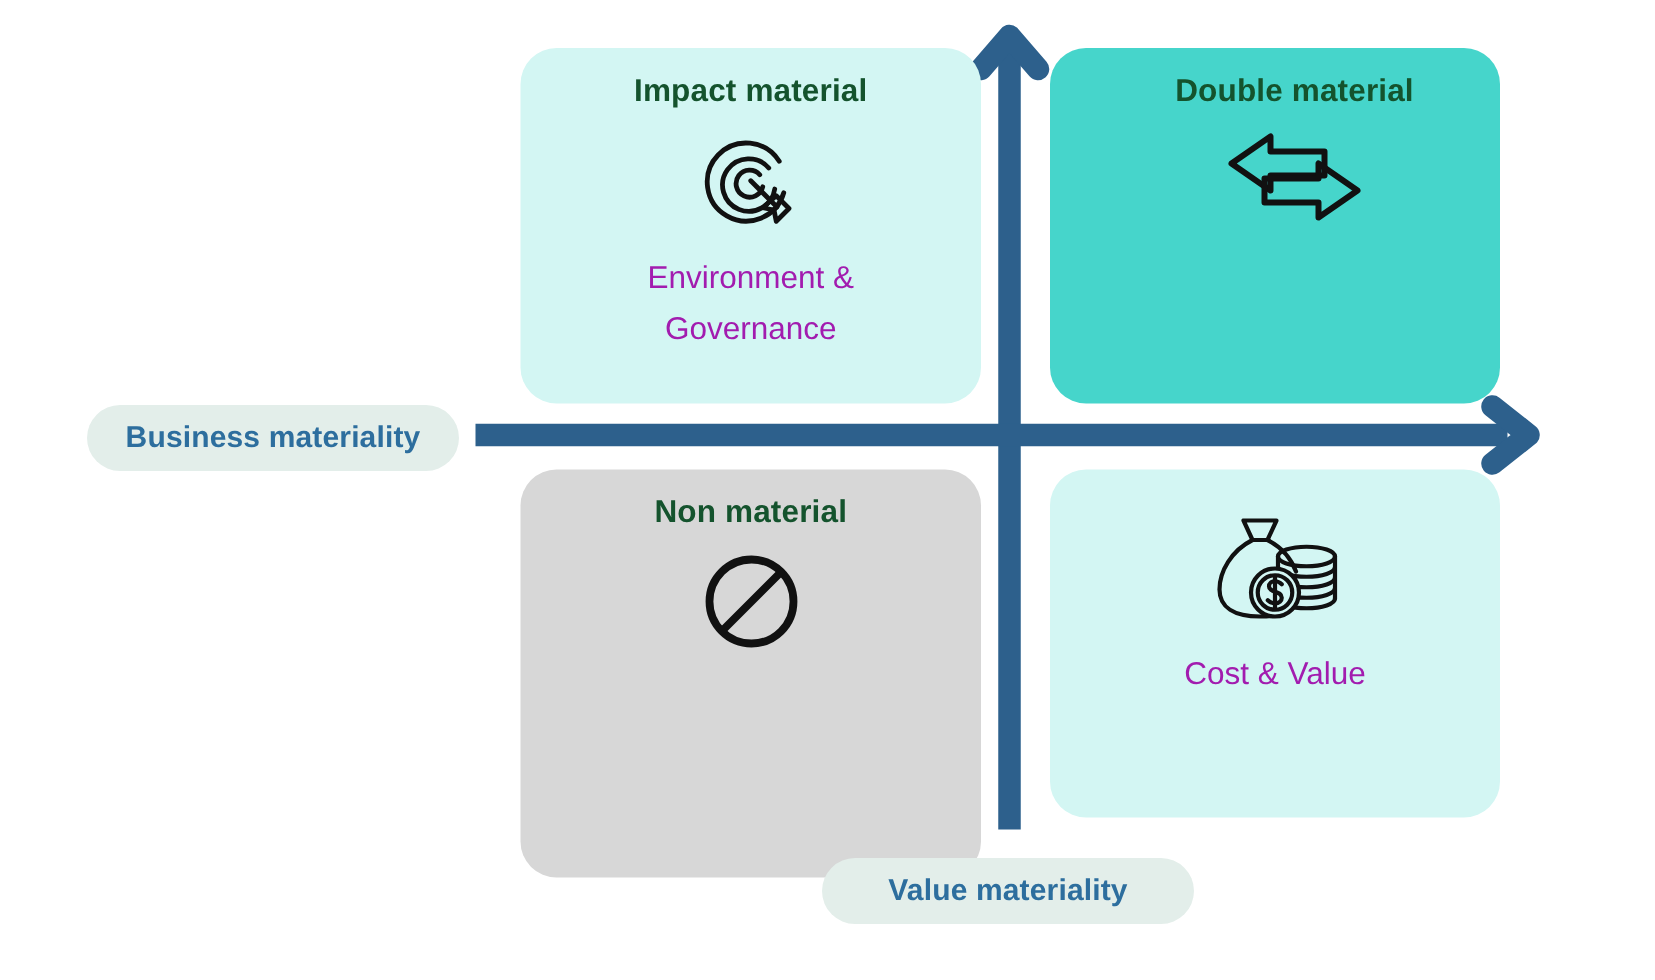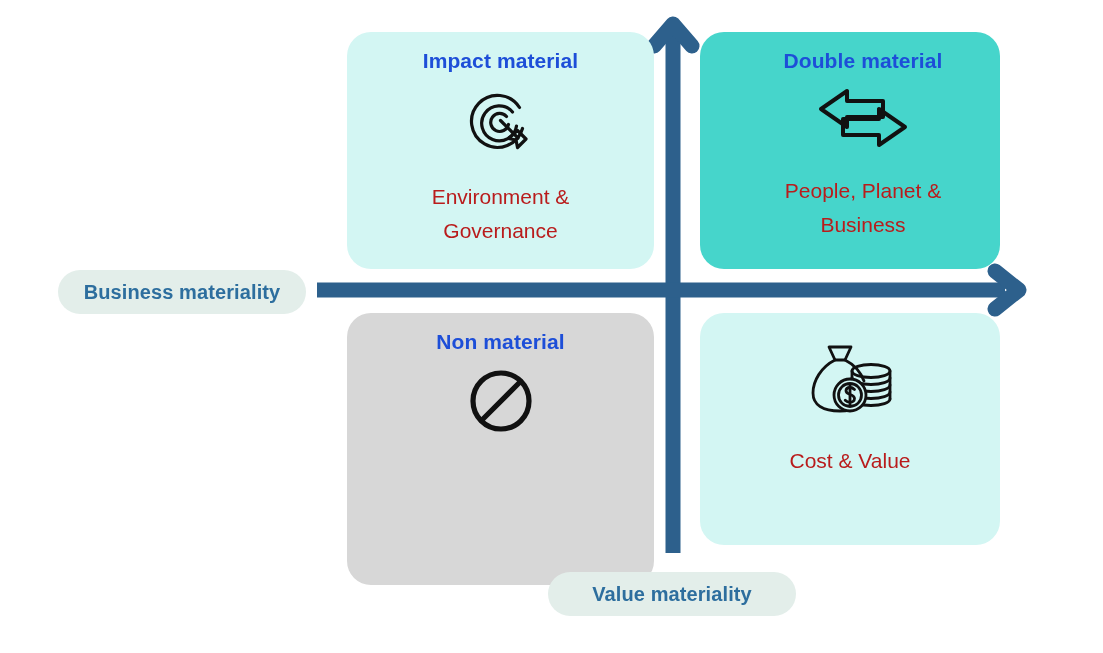--- a/index.html
+++ b/index.html
@@ -40,40 +40,40 @@
     flex-direction: column;
     align-items: center;
     justify-content: flex-start;
     padding: 16px 18px 14px 18px;
     text-align: center;
   }
 
   .quad-title {
     font-size: 21px;
     font-weight: bold;
-    color: #1d4ed8;
+    color: #14532d;
     letter-spacing: 0.1px;
     line-height: 1.2;
     margin: 0;
   }
 
   .quad-icon {
     flex: 0 0 auto;
     margin-top: 14px;
     margin-bottom: 10px;
     display: block;
     line-height: 0;
   }
 
   .quad-caption {
     font-size: 21px;
     font-weight: normal;
-    color: #b91c1c;
+    color: #a21caf;
     line-height: 1.6;
-    margin: 15px;
+    margin: 4px;
     max-width: 230px;
   }
 
   
   #quad-impact-material {
     left: 347px;  top: 32px;  width: 307px; height: 237px;
     background: #d3f6f3;
   }
   #quad-double-material {
     left: 700px;  top: 32px;  width: 300px; height: 237px;
@@ -157,21 +157,20 @@
 
     <div class="quad-icon">
       <svg width="92" height="62" viewBox="0 0 92 62" fill="none" stroke="#111111" stroke-width="4" stroke-linecap="round" stroke-linejoin="round">
 
         <path d="M30 4 L30 14 L66 14 L66 30 L30 30 L30 40 L4 22 Z"></path>
 
         <path d="M62 22 L62 32 L26 32 L26 48 L62 48 L62 58 L88 40 Z"></path>
       </svg>
     </div>
 
-    <div class="quad-caption">People, Planet &amp; Business</div>
   </div>
 
   <div class="quad" id="quad-non-material">
     <div class="quad-title">Non material</div>
 
     <div class="quad-icon">
       <svg width="66" height="66" viewBox="0 0 66 66" fill="none" stroke="#111111" stroke-width="5.2" stroke-linecap="round">
         <circle cx="33" cy="33" r="28"></circle>
         <line x1="13.5" y1="52.5" x2="52.5" y2="13.5"></line>
       </svg>

